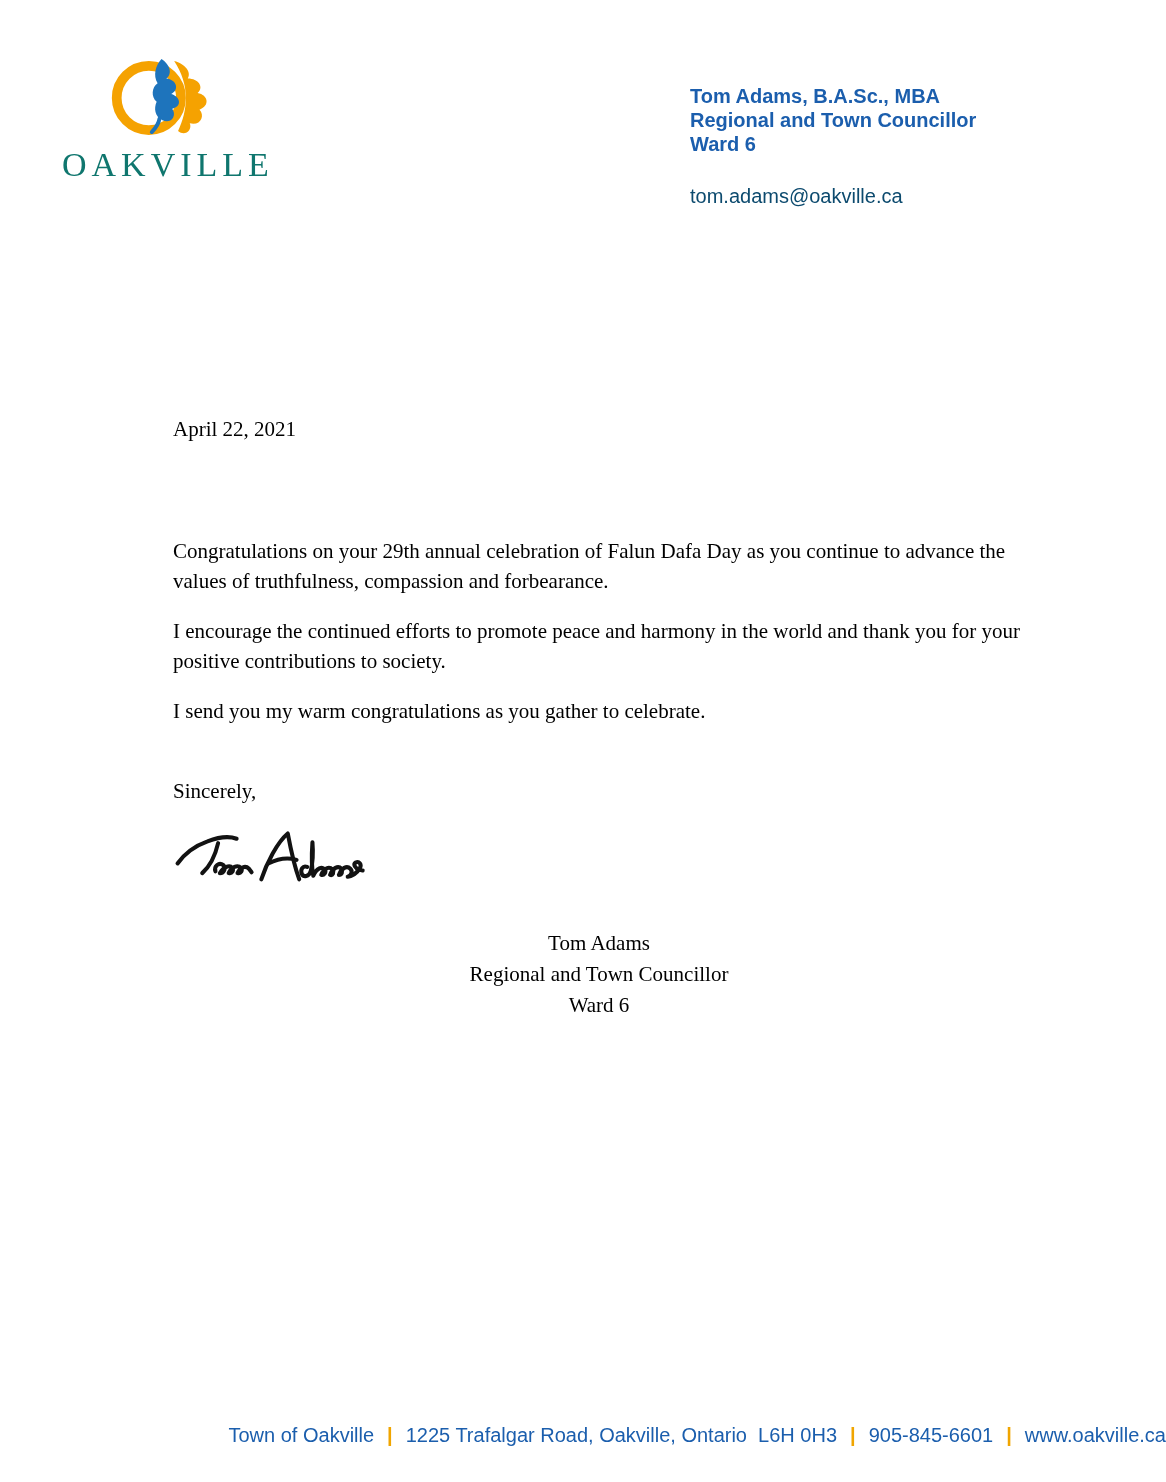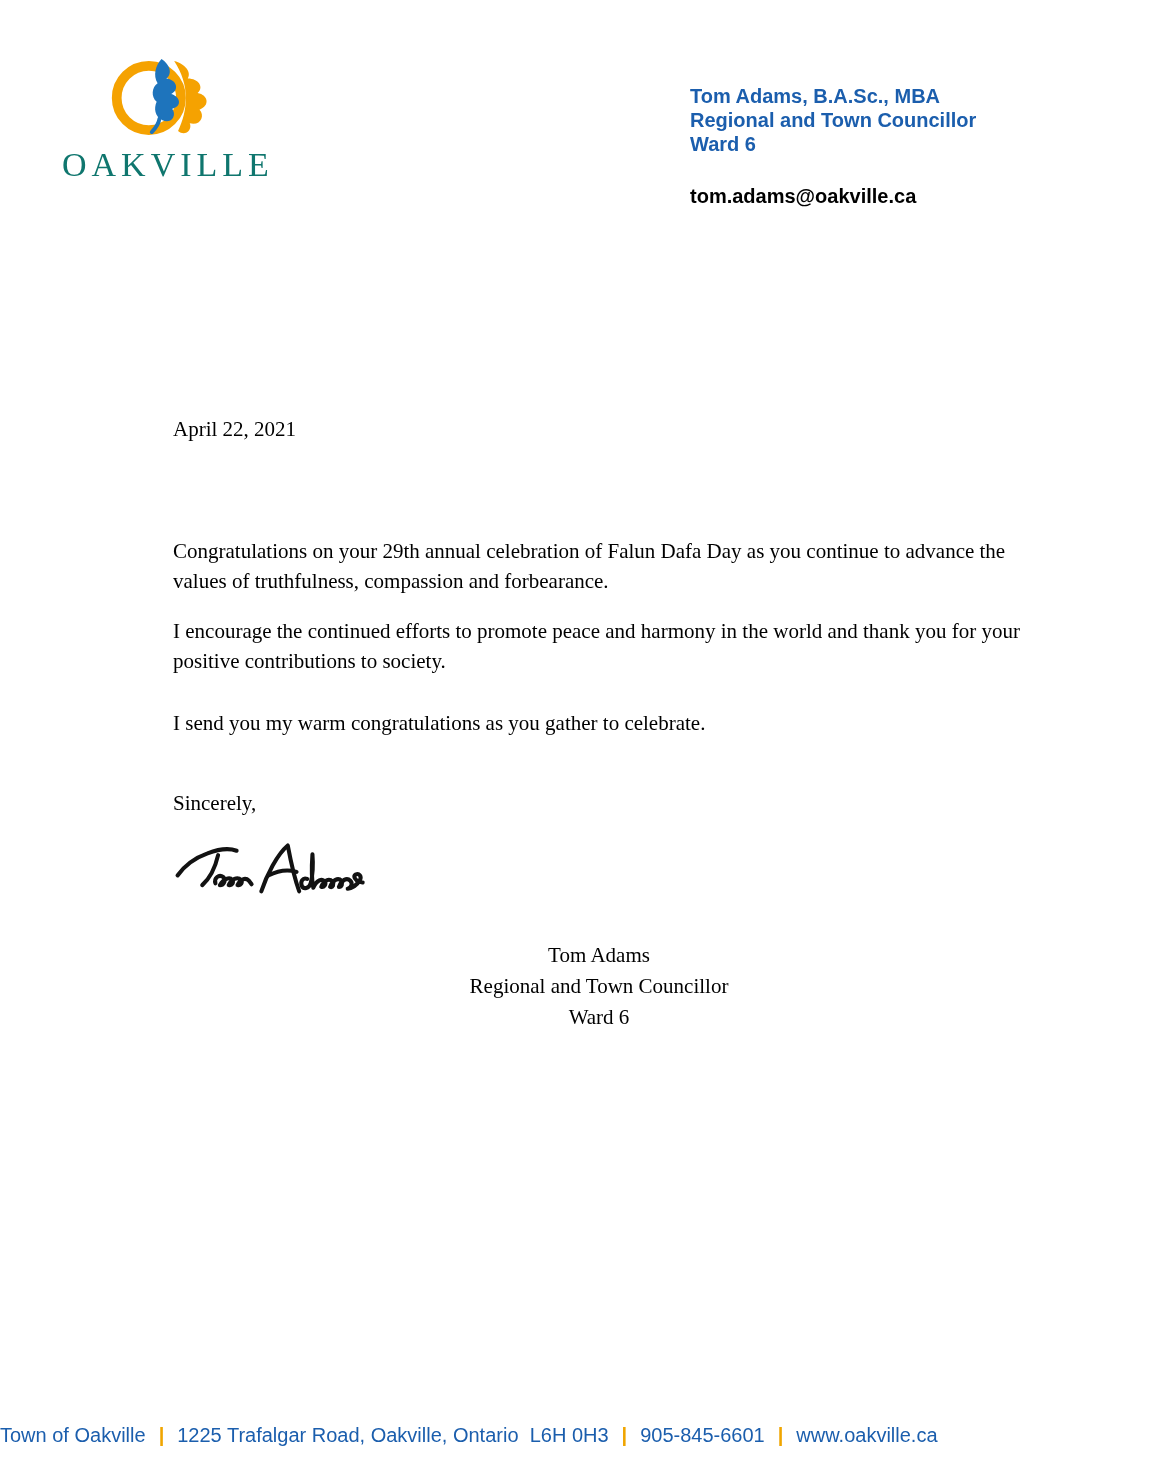--- a/index.html
+++ b/index.html
@@ -26,41 +26,41 @@
 
   
   .contact {
     position:absolute; left:690px; top:84px;
     font-family:"Liberation Sans", sans-serif;
     font-size:20px; color:#1B5EAD;
   }
   .contact .bold-line { font-weight:bold; line-height:24px; }
   .contact .plain-line { line-height:25px; }
   .contact .gap { height:28px; }
-  .contact .email { text-decoration:none; color:#000000;font-weight:bold; }
+  .contact .email { text-decoration:none; color:#0c4a6e; }
 
   
   .letter-body {
     position:absolute; left:173px; top:414px; width:852px;
     font-family:"Liberation Serif", serif;
     font-size:21px; line-height:30px; color:#000000;
   }
   .letter-body .date { line-height:30px;font-family:Liberation Serif, serif; }
   .letter-body .para-1 { margin-top:92px; }
   .letter-body .para-2 { margin-top:20px; }
-  .letter-body .para-3 { margin-top:32px; }
+  .letter-body .para-3 { margin-top:20px; }
   .letter-body .closing-word { margin-top:50px; }
   .signature-wrap { margin-top:16px; height:67px; }
   .signature-wrap svg { display:block; }
   .signoff { margin-top:39px; line-height:31px;text-align:center; }
 
   
   .footer {
     position:absolute; left:0; right:0; top:1420px;
-    text-align:left;
+    text-align:right;
     font-family:"Liberation Sans", sans-serif;
     font-size:20px; line-height:30px;
     color:#1B5EAD;
     white-space:pre;
   }
   .footer .sep { color:#F0A500; padding:0 13px; font-weight:bold; }
   .footer .f-item { white-space:pre; }
 </style>
 </head>
 <body>

